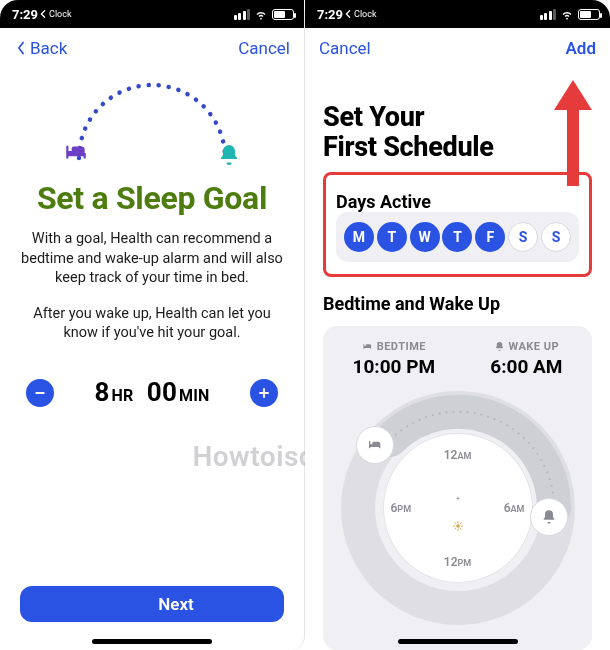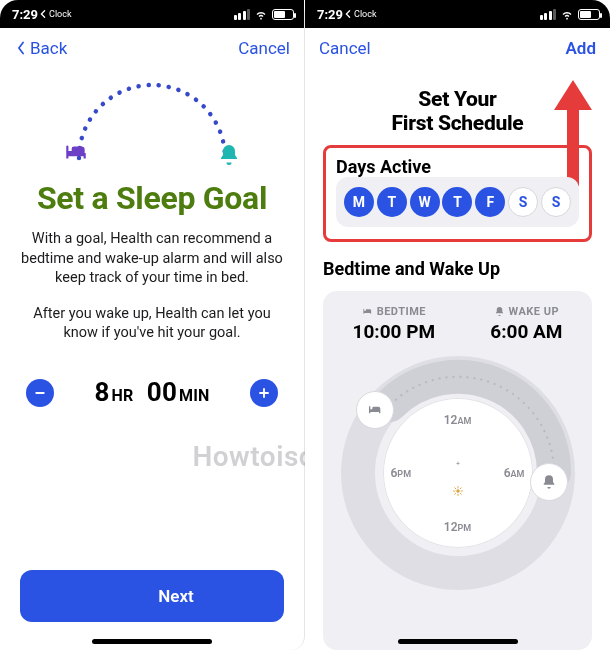--- a/index.html
+++ b/index.html
@@ -95,41 +95,41 @@
     color:rgba(120,120,130,.34);
     letter-spacing:.5px;
     pointer-events:none;
     width:610px;
     text-align:center;
   }
 
   .next-btn{
     margin-top:auto;
     margin-bottom:28px;
-    height:52px;width:100%;
+    height:36px;width:100%;
     background:#2a52e3;border-radius:12px;
     color:#fff;font-size:17px;font-weight:600;
     display:flex;align-items:center;justify-content:center;padding-left:48px;
   }
 
   .home-ind{position:absolute;left:50%;bottom:6px;transform:translateX(-50%);width:120px;height:5px;background:#000;border-radius:3px;}
 
   
   .s2-body{
     padding:6px 18px 0 18px;
     display:flex;flex-direction:column;
     flex:1; position:relative;
   }
-  .s2-title{font-size:21px;font-weight:800;text-align:center;line-height:1.12;margin-top:14px;color:#000;letter-spacing:-.3px;}
+  .s2-title{font-size:27px;font-weight:800;line-height:1.12;margin-top:28px;color:#000;letter-spacing:-.3px;}
   .section-h{font-size:18px;font-weight:700;color:#000;margin-top:16px;}
   .days-card{
     position:relative;
     border:3.5px solid #e63b3b;
     border-radius:8px;
-    padding:8px 10px 12px 10px;
+    padding:16px 10px 12px 10px;
     margin-top:10px;
   }
   .days-card .inner{
     background:#f0f0f4;border-radius:12px;
     padding:10px 8px;
     display:flex;justify-content:space-between;
   }
   .day{
     width:30px;height:30px;border-radius:50%;
     display:flex;align-items:center;justify-content:center;

